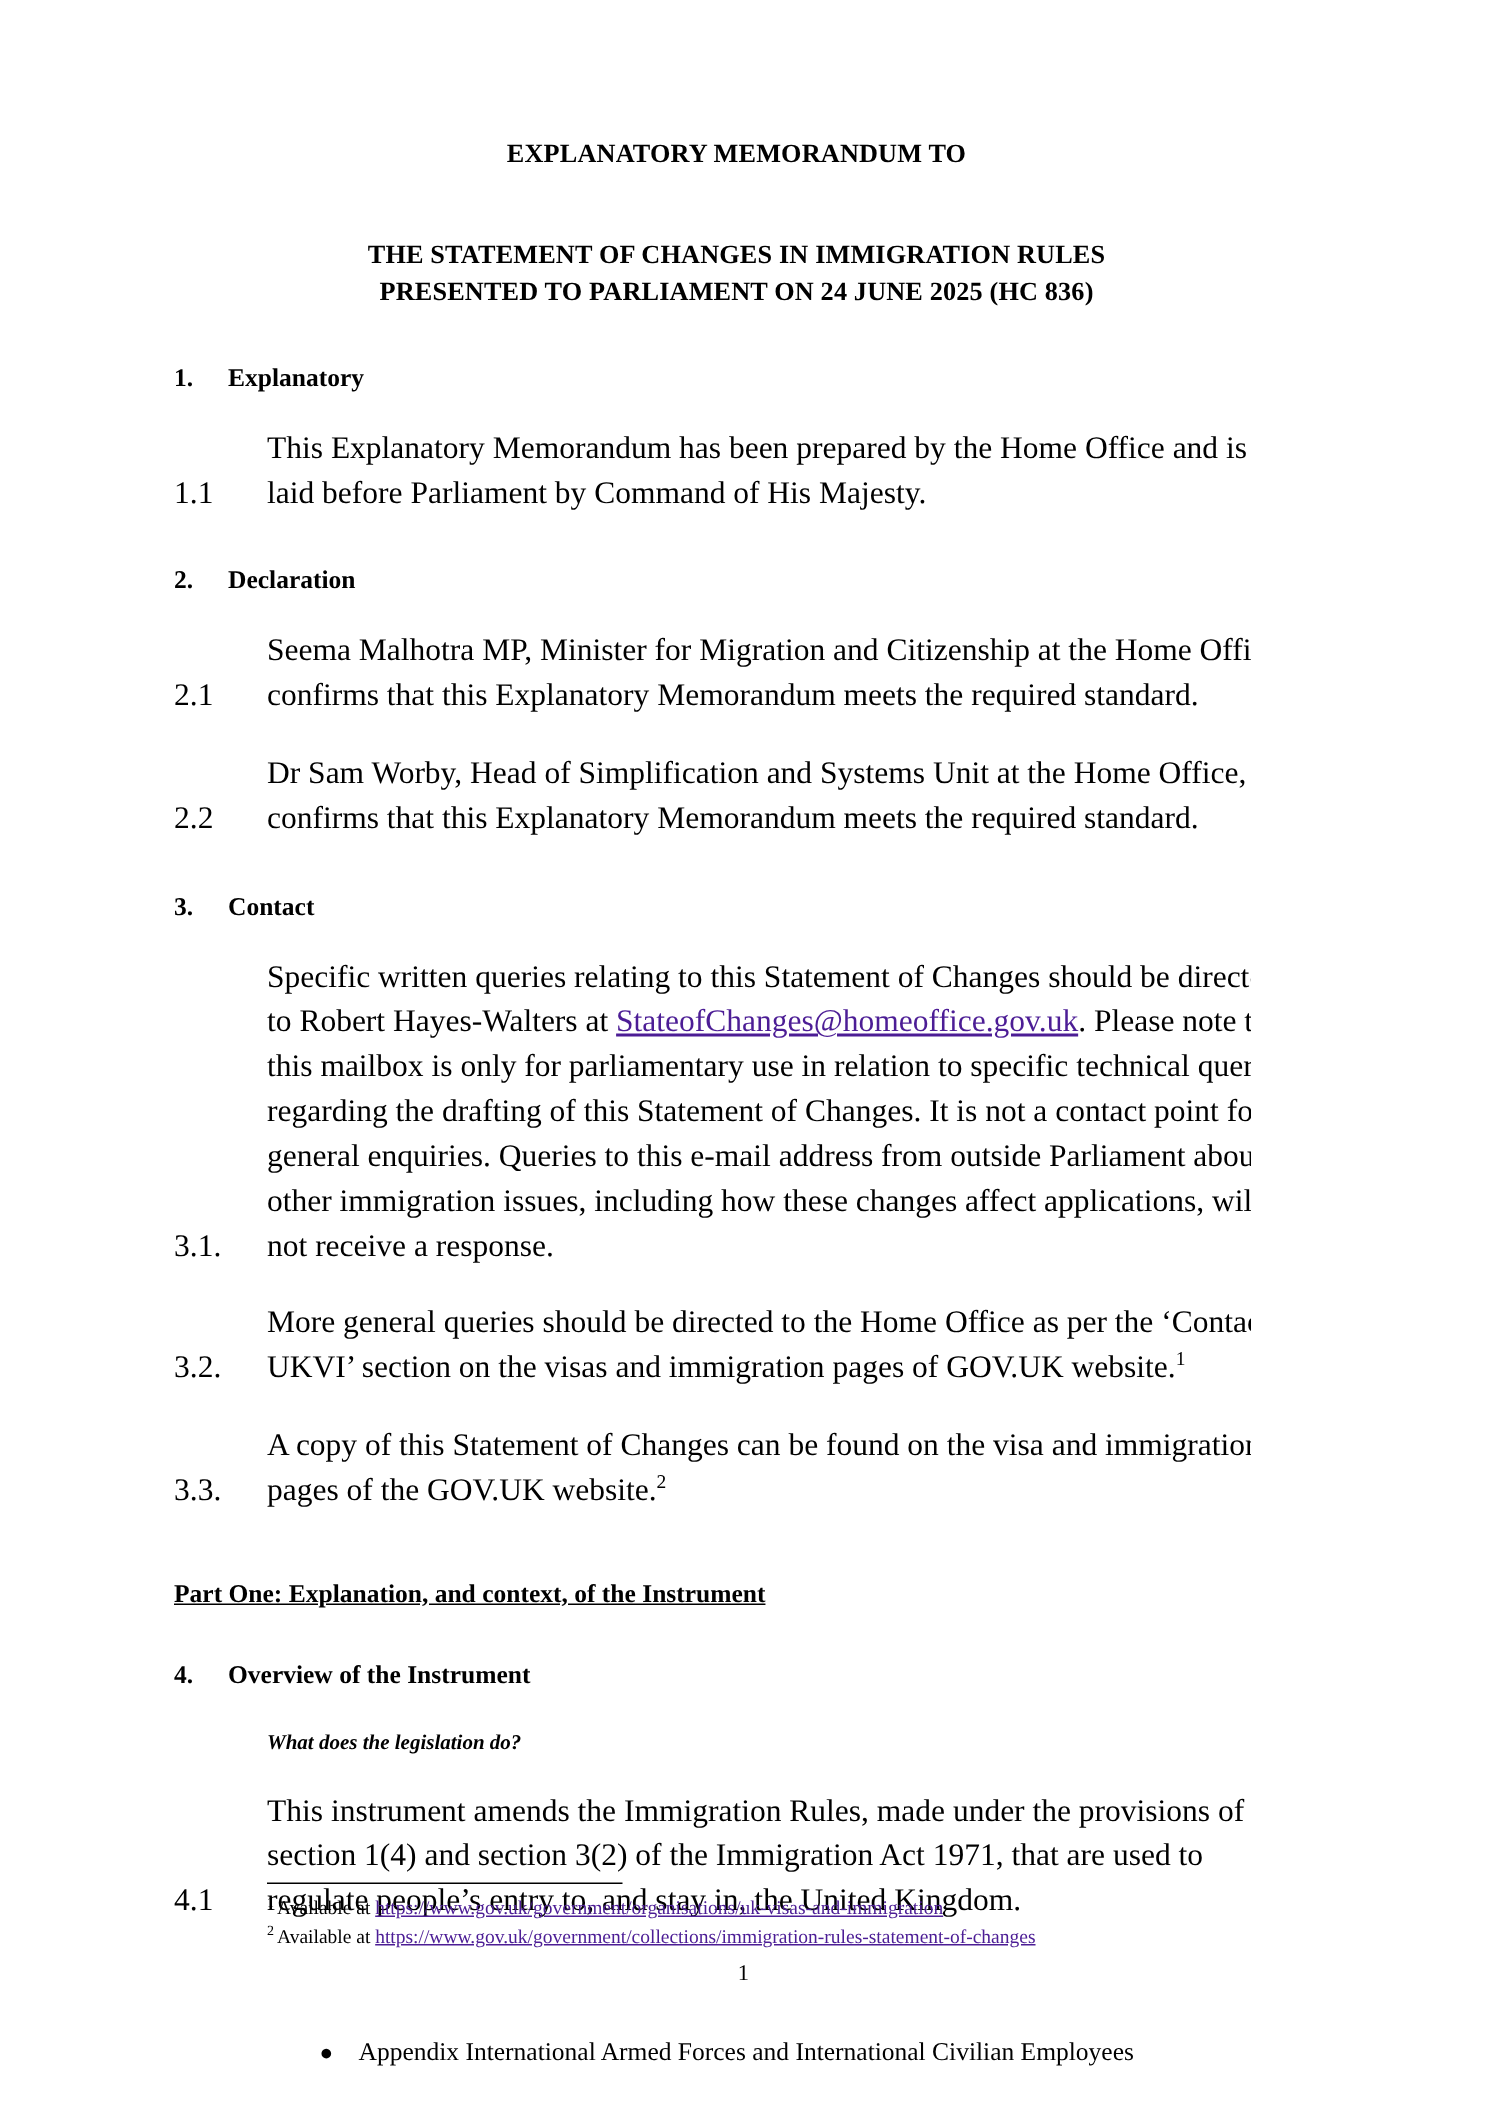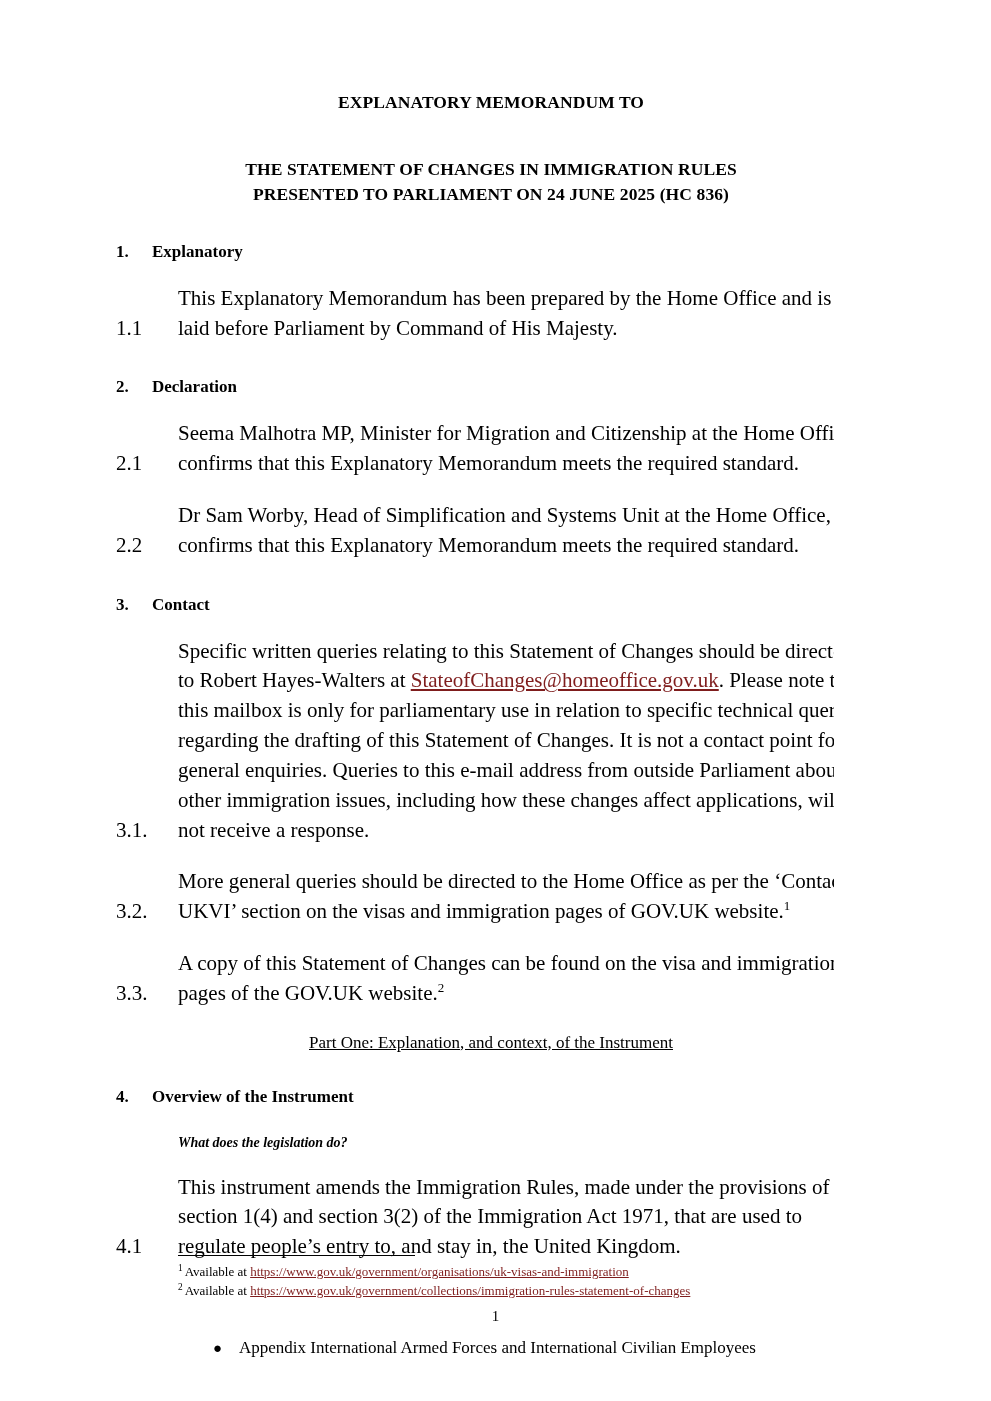--- a/index.html
+++ b/index.html
@@ -62,24 +62,24 @@
     width: 62px;
     flex: 0 0 62px;
   }
   .para .ptext {
     flex: 1;
     text-align: left;
   }
 
   
   .part-heading {
-    text-align: center;
-    font-weight: normal;
+    text-align: left;
+    font-weight: bold;
     font-size: 17px;
-    margin-top: 24px;
+    margin-top: 44px;
   }
   .part-heading span { text-decoration: underline; }
 
   
   .sub-italic {
     font-weight: bold;
     font-style: italic;
     font-size: 14px;
     margin-top: 28px;
     margin-left: 62px;
@@ -101,21 +101,21 @@
   .bullet-item .dot {
     width: 26px;
     flex: 0 0 26px;
     font-size: 15px;
     line-height: 1;
   }
   .bullet-item .btext { flex: 1; margin-top: 48px; }
 
   
   .link {
-    color: #7f1d1d;
+    color: #4c1d95;
     text-decoration: underline;
     font-family: Liberation Serif, serif;
   }
   sup {
     font-size: 0.62em;
     vertical-align: super;
     line-height: 0;
   }
 
   

